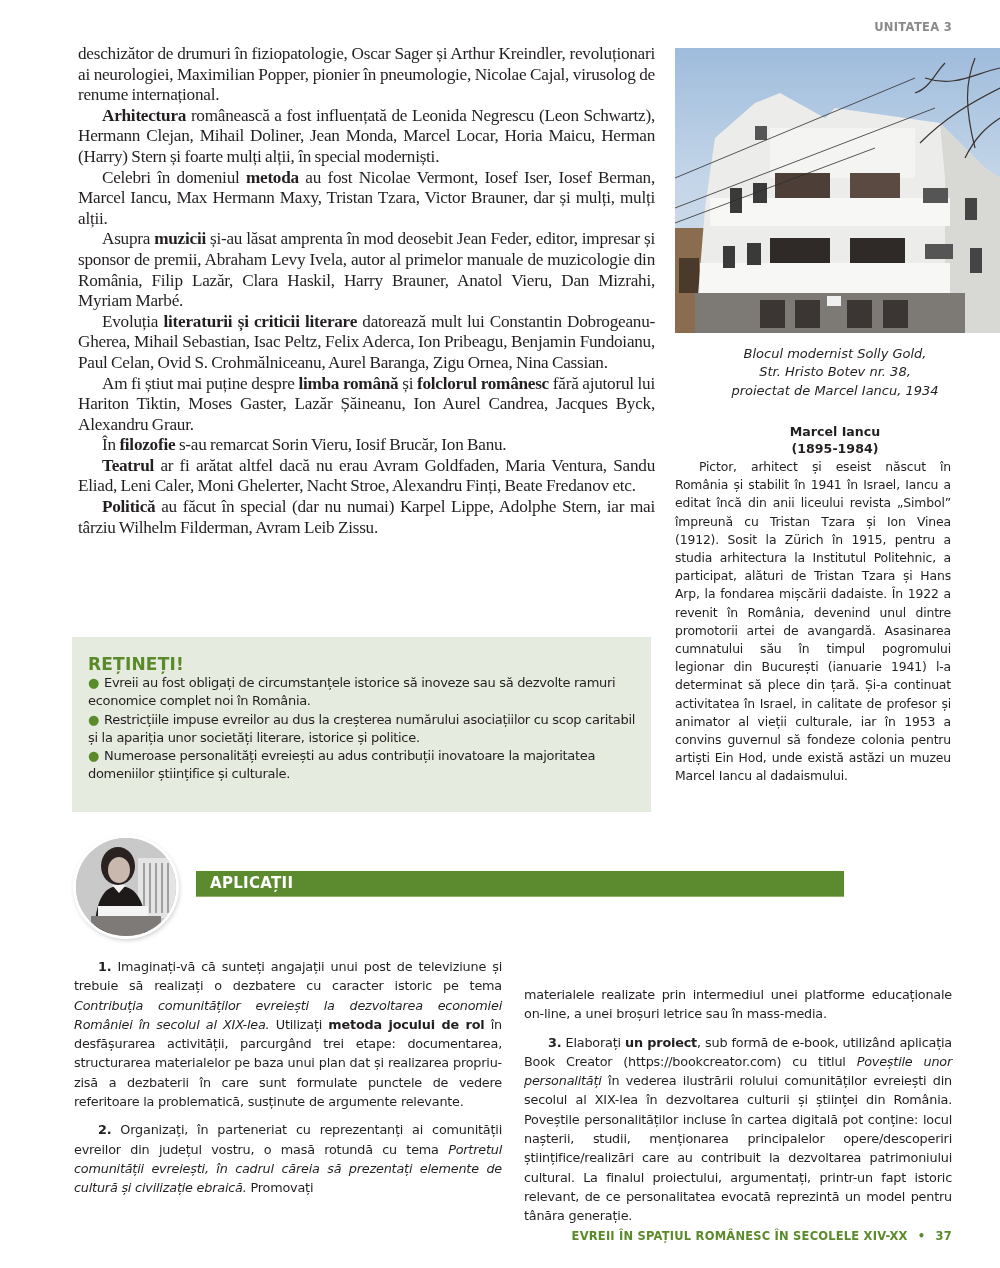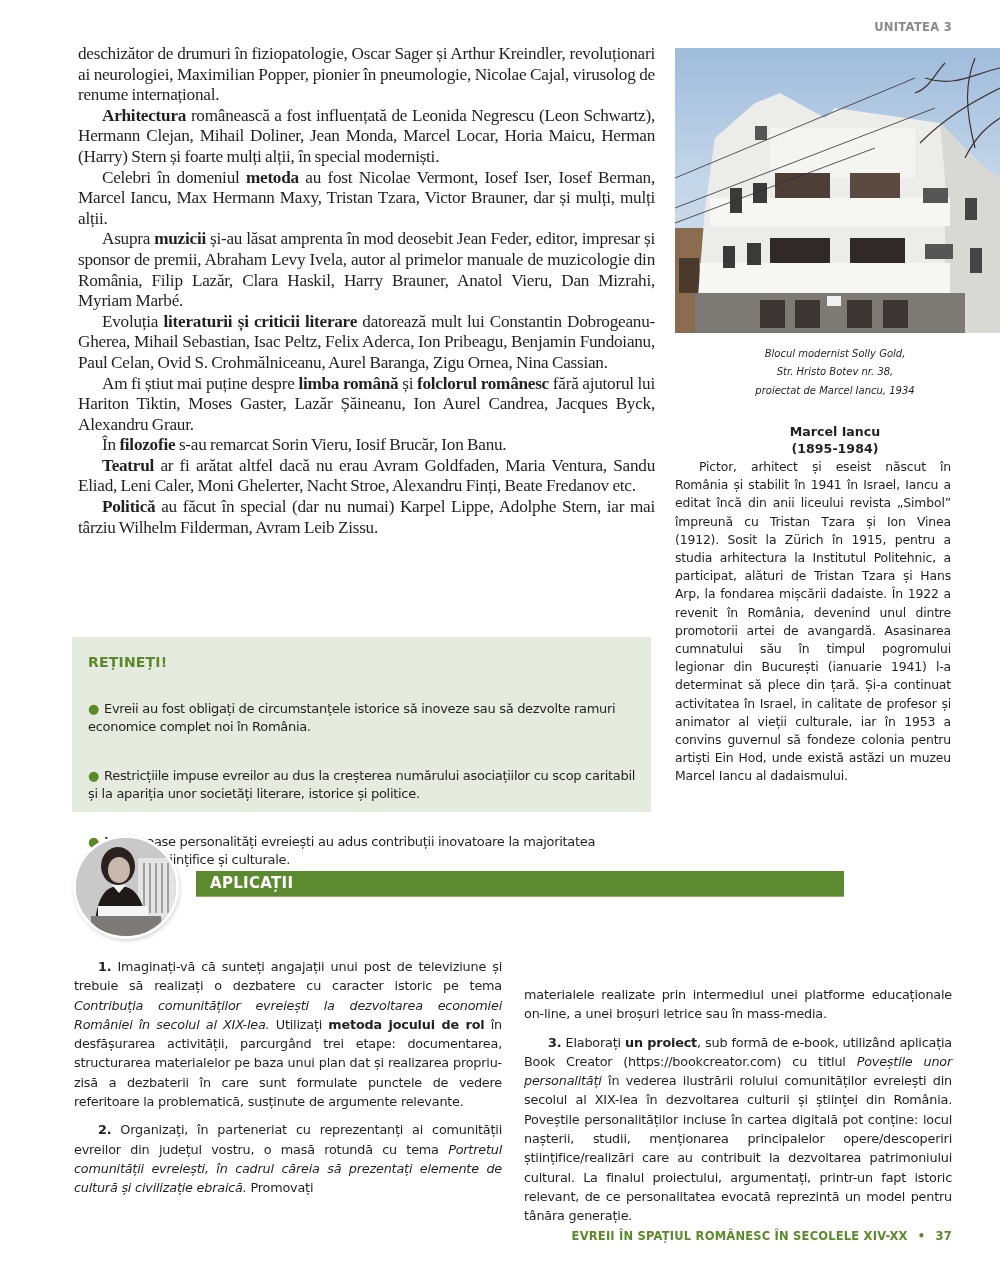--- a/index.html
+++ b/index.html
@@ -23,45 +23,45 @@
   .article b { font-weight: bold; }
 
   
   .photo {
     position: absolute; left: 675px; top: 48px; width: 325px; height: 285px;
     overflow: hidden; background: linear-gradient(180deg,#9fbcdc 0%,#c3d5e8 45%,#d9e2ea 100%);
   }
   .caption {
     position: absolute; left: 690px; top: 345px; width: 290px;
     font-family: "DejaVu Sans", sans-serif; font-style: italic;
-    font-size: 10px; line-height: 18.4px; text-align: center; color: #231f20;
+    font-size: 13px; line-height: 18.4px; text-align: center; color: #231f20;
   }
   .bio-title {
     position: absolute; left: 690px; top: 424px; width: 290px;
     font-family: "DejaVu Sans", sans-serif; font-weight: bold;
     font-size: 12.6px; line-height: 16.5px; text-align: center;
   }
   .bio-text {
     position: absolute; left: 675px; top: 458px; width: 276px;
     font-family: "DejaVu Sans", sans-serif; font-size: 12.4px; line-height: 18.2px;
     text-align: justify; text-indent: 24px; letter-spacing: -0.15px;
   }
 
   
   .reminder {
     position: absolute; left: 72px; top: 637px; width: 579px; height: 175px;
     background: #e6ebdf; padding: 17px 14px 0 16px;
   }
   .reminder-title {
     font-family: "DejaVu Sans", sans-serif; font-weight: bold;
-    font-size: 14px; color: #5a8a2a; letter-spacing: 0.2px; 
+    font-size: 17px; color: #5a8a2a; letter-spacing: 0.2px; 
   }
   .reminder-item {
     font-family: "DejaVu Sans", sans-serif; font-size: 13px; line-height: 18.3px;
-    color: #231f20; letter-spacing: -0.3px; margin-top: 30px;
+    color: #231f20; letter-spacing: -0.3px;
   }
   .bullet { color: #5a8a2a; font-size: 13px; margin-right: 5px; }
 
   
   .portrait {
     position: absolute; left: 76px; top: 838px; width: 100px; height: 98px;
     border-radius: 50%; overflow: hidden; background: #bdbdbd;
     box-shadow: 0 0 0 3px #ffffff, 1px 2px 5px 2px rgba(0,0,0,0.22);
   }
   .apl-band {

